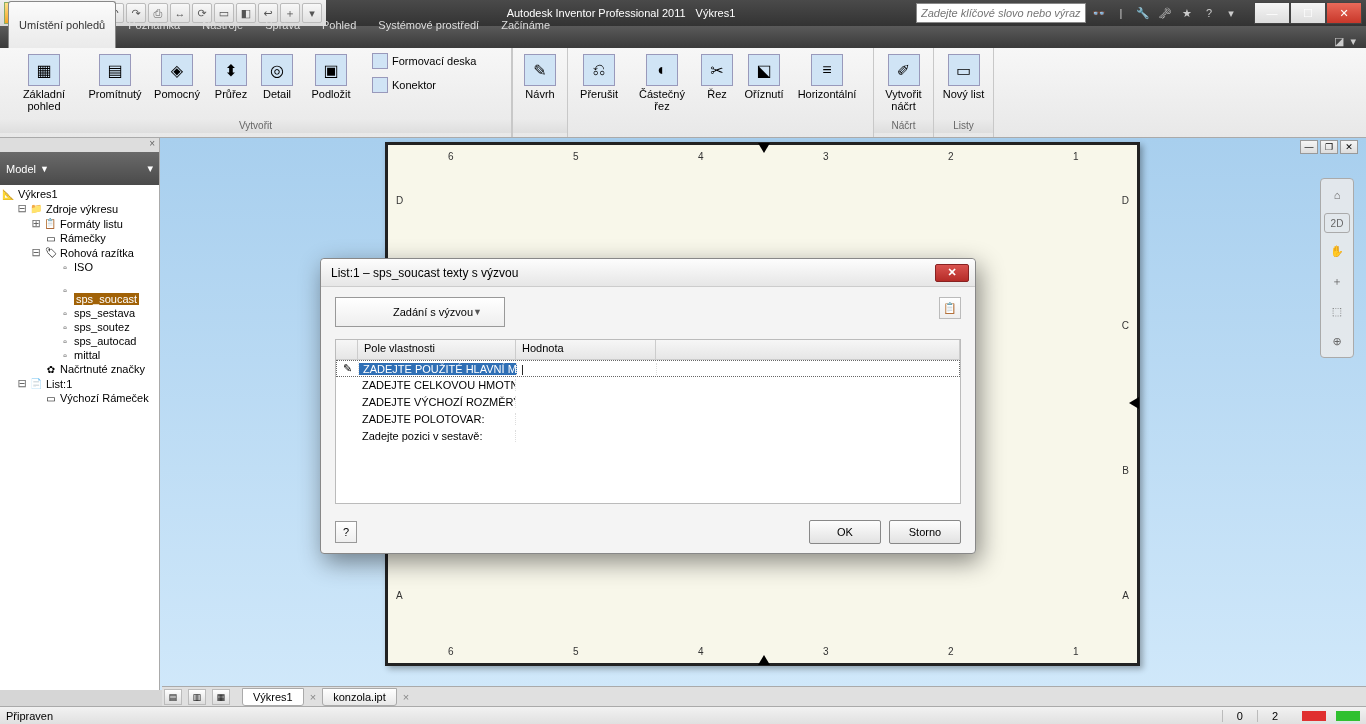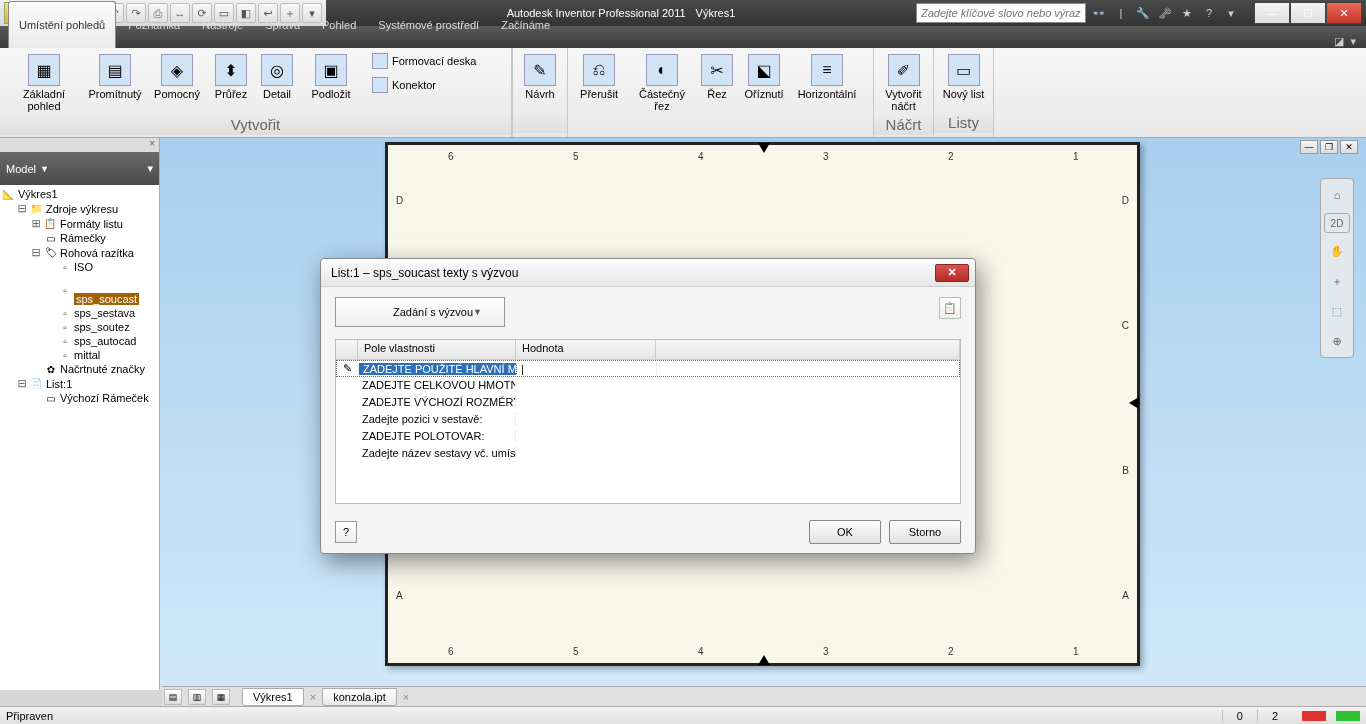--- a/index.html
+++ b/index.html
@@ -23,21 +23,21 @@
 .ribbon-tabs { height: 22px; background: linear-gradient(#5a5a5a,#3a3a3a); display:flex; align-items:flex-end; padding-left:8px; gap:2px;}
 .ribbon-tab { padding: 17px 10px; color:#ddd; cursor:pointer; border-radius:3px 3px 0 0;text-align:right;}
 .ribbon-tab.active { background: linear-gradient(#fbfbfb,#eaeaea); color:#333; border:1px solid #888; border-bottom:none;}
 .ribbon-spacer{flex:1;}
 .ribbon-extras{display:flex;gap:6px;padding-right:10px;color:#ccc;}
 
 
 .ribbon { height: 90px; background: linear-gradient(#f7f7f7,#e8e8e8); border-bottom:1px solid #aaa; display:flex;}
 .ribbon-group { border-right:1px solid #c8c8c8; padding:4px 6px; display:flex; flex-direction:column; }
 .ribbon-group .btns { flex:1; display:flex; align-items:flex-start; gap:4px;}
-.ribbon-group .grp-label { text-align:center; color:#666; font-size:15px; padding:2px 3px; background:linear-gradient(#ececec,#dedede); margin:0 -6px;}
+.ribbon-group .grp-label { text-align:center; color:#666; font-size:10px; padding:2px 3px; background:linear-gradient(#ececec,#dedede); margin:0 -6px;}
 .rbtn { display:flex; flex-direction:column; align-items:center; width:58px; cursor:pointer; padding:2px; border-radius:2px;}
 .rbtn .ricon{width:32px;height:32px;background:#d0e4f5;border:1px solid #99b;display:flex;align-items:center;justify-content:center;font-size:16px;}
 .rbtn .rlabel{font-size:11px;text-align:center;line-height:12px;margin-top:2px;}
 .rbtn-sm{display:flex;align-items:center;gap:4px;padding:1px 4px;cursor:pointer;}
 .rbtn-sm .ricon-sm{width:16px;height:16px;background:#d0e4f5;border:1px solid #99b;}
 
 
 .main { display:flex; height: 552px; }
 .browser-panel { width: 160px; background: linear-gradient(#f4f4f4,#e9e9e9); border-right:1px solid #aaa; display:flex;flex-direction:column;}
 .panel-close{height:14px;text-align:right;padding-right:4px;color:#666;font-size:10px;cursor:pointer;background:#ddd;}
@@ -414,31 +414,26 @@
           <div class="gc2">ZADEJTE CELKOVOU HMOTNOS</div>
           <div class="gc3"></div>
         </div>
       <div class="grid-row">
           <div class="gc1"></div>
           <div class="gc2">ZADEJTE VÝCHOZÍ ROZMĚRY:</div>
           <div class="gc3"></div>
         </div>
       <div class="grid-row">
           <div class="gc1"></div>
-          <div class="gc2">Zadejte pozici v sestavě:</div>
+          <div class="gc2">ZADEJTE POLOTOVAR:</div>
           <div class="gc3"></div>
         </div>
       <div class="grid-row">
           <div class="gc1"></div>
-          <div class="gc2">ZADEJTE POLOTOVAR:</div>
-          <div class="gc3"></div>
-        </div>
-      <div class="grid-row">
-          <div class="gc1"></div>
-          <div class="gc2">Zadejte název sestavy vč. umís</div>
+          <div class="gc2">Zadejte pozici v sestavě:</div>
           <div class="gc3"></div>
         </div>
     </div>
   </div>
   <div class="dlg-footer">
     <div class="help-btn">?</div>
     <div class="sp"></div>
     <button class="btn">OK</button>
     <button class="btn">Storno</button>
   </div>

